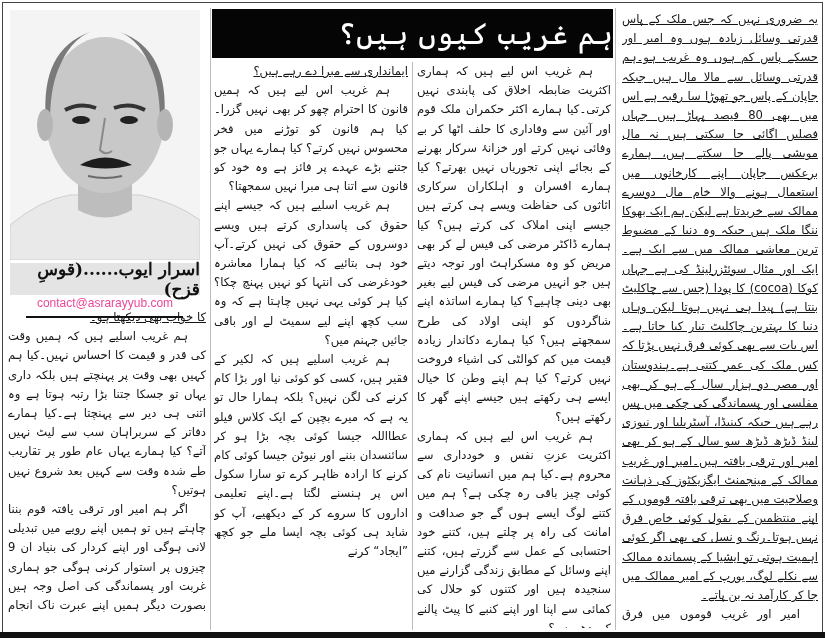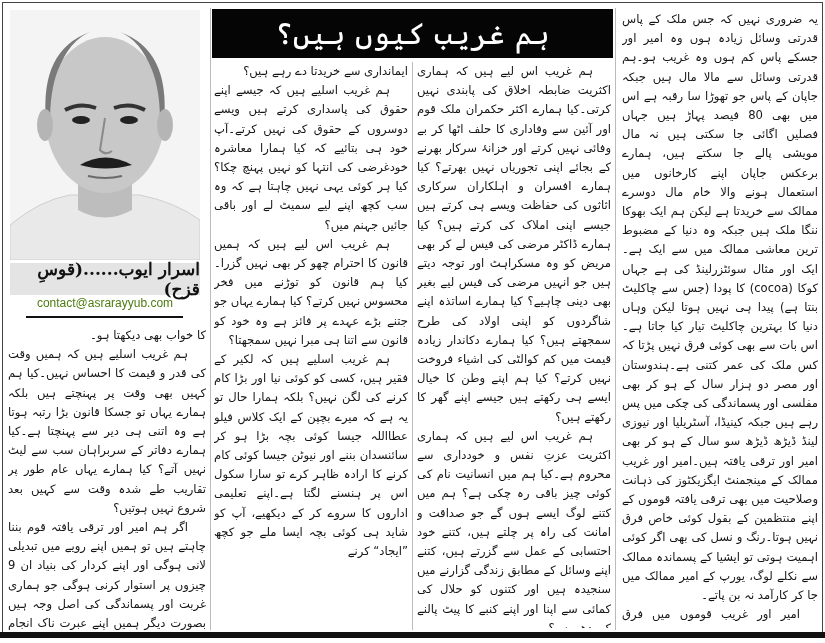--- a/index.html
+++ b/index.html
@@ -2,32 +2,32 @@
 <html><head>
 <meta charset="utf-8">
 <style>
   html, body { margin: 0; padding: 0; background: #ffffff; }
   body { width: 825px; height: 643px; position: relative; overflow: hidden; font-family: "DejaVu Sans", sans-serif; color: #111; }
   .frame { position: absolute; left: 2px; top: 2px; width: 819px; height: 631px; border: 1px solid #444; border-bottom: none; }
   .top-rule { position: absolute; left: 210px; top: 2px; width: 612px; height: 1px; background: #444; }
   .bottom-bar { position: absolute; left: 0; top: 632px; width: 825px; height: 6px; background: #111; }
   .col { position: absolute; direction: rtl; text-align: justify; font-size: 11.6px; line-height: 19.2px; color: #161616; }
   .col p { margin: 0; text-indent: 18px; }
-  .col p.noindent { text-indent: 0; }
+  .col p.noindent { text-indent: 0; text-decoration: underline; }
   .col4 { left: 622px; top: 10px; width: 196px; height: 618px; overflow: hidden; }
   .col3 { left: 417px; top: 62px; width: 194px; height: 566px; overflow: hidden; }
   .col2 { left: 214px; top: 62px; width: 194px; height: 566px; overflow: hidden; }
-  .col1 { left: 8px; top: 326px; width: 198px; height: 306px; overflow: hidden; }
+  .col1 { left: 8px; top: 308px; width: 198px; height: 306px; overflow: hidden; }
   .col-divider { position: absolute; width: 1px; background: #bbb; }
-  .headline { position: absolute; left: 212px; top: 9px; width: 401px; height: 49px; background: #050505; display: flex; align-items: center; justify-content: center; }
+  .headline { position: absolute; left: 212px; top: 9px; width: 401px; height: 49px; background: #050505; display: flex; align-items: center; justify-content: flex-end; }
   .headline span { color: #fff; font-family: "DejaVu Serif", serif; font-size: 30px; direction: rtl; letter-spacing: 1px; }
   .photo { position: absolute; left: 10px; top: 10px; width: 190px; height: 250px; background: #f2f2f2; overflow: hidden; }
   .byline { position: absolute; left: 10px; top: 263px; width: 190px; height: 32px; background: #e4e4e4; display: flex; align-items: center; justify-content: center; text-align: right; }
   .byline span { direction: rtl; font-family: "DejaVu Serif", serif; font-size: 17px; font-weight: bold; color: #111; }
-  .email { position: absolute; left: 10px; top: 296px; width: 190px; height: 18px; text-align: center; font-family: "Liberation Sans", sans-serif; font-size: 12px; color: #4d7c0f; }
+  .email { position: absolute; left: 10px; top: 296px; width: 190px; height: 18px; text-align: center; font-family: "Liberation Sans", sans-serif; font-size: 12px; color: #ec4899; }
   .email-rule { position: absolute; left: 26px; top: 316px; width: 157px; height: 2px; background: #111; }
 </style>
 </head>
 <body>
 
 <div class="frame"></div>
 <div class="top-rule"></div>
 
 <div class="photo">
   <svg width="190" height="250" viewBox="0 0 190 250">
@@ -78,26 +78,26 @@
   <p>امیر اور غریب قوموں میں فرق دراصل رویے کا ہوتا ہے جو وسائل، عمر، ذہانت، رنگ، نسل وغیرہ سے نہیں بنتا بلکہ تعلیم، تربیت اور ثقافت سے بنتا ہے۔ماہرین نے ترقی یافتہ قوموں کے عمومی رویے کا تجزیہ کیا تو پتہ چلا کہ اس کی بنیاد 9 چیزوں پر قائم ہوتی ہے۔پہلی ضابطۂ اخلاق، دوسری عزتِ نفس و خودداری، تیسری احساسِ ذمہ داری، چوتھی قانون کا احترام، پانچویں دوسروں کے حقوق کی پاسداری، چھٹی کام سے محبت، ساتویں بچت</p>
 </div>
 
 <div class="col col3">
   <p>ہم غریب اس لیے ہیں کہ ہماری اکثریت ضابطہ اخلاق کی پابندی نہیں کرتی۔کیا ہمارے اکثر حکمران ملک قوم اور آئین سے وفاداری کا حلف اٹھا کر بے وفائی نہیں کرتے اور خزانۂ سرکار بھرنے کے بجائے اپنی تجوریاں نہیں بھرتے؟ کیا ہمارے افسران و اہلکاران سرکاری اثاثوں کی حفاظت ویسے ہی کرتے ہیں جیسے اپنی املاک کی کرتے ہیں؟ کیا ہمارے ڈاکٹر مرضی کی فیس لے کر بھی مریض کو وہ مسکراہٹ اور توجہ دیتے ہیں جو انہیں مرضی کی فیس لیے بغیر بھی دینی چاہیے؟ کیا ہمارے اساتذہ اپنے شاگردوں کو اپنی اولاد کی طرح سمجھتے ہیں؟ کیا ہمارے دکاندار زیادہ قیمت میں کم کوالٹی کی اشیاء فروخت نہیں کرتے؟ کیا ہم اپنے وطن کا خیال ایسے ہی رکھتے ہیں جیسے اپنے گھر کا رکھتے ہیں؟</p>
   <p>ہم غریب اس لیے ہیں کہ ہماری اکثریت عزتِ نفس و خودداری سے محروم ہے۔کیا ہم میں انسانیت نام کی کوئی چیز باقی رہ چکی ہے؟ ہم میں کتنے لوگ ایسے ہوں گے جو صداقت و امانت کی راہ پر چلتے ہیں، کتنے خود احتسابی کے عمل سے گزرتے ہیں، کتنے اپنے وسائل کے مطابق زندگی گزارنے میں سنجیدہ ہیں اور کتنوں کو حلال کی کمائی سے اپنا اور اپنے کنبے کا پیٹ پالنے کی دھن ہے؟</p>
 
 </div>
 
 <div class="col col2">
-  <p class="noindent">ایمانداری سے خریدتا دے رہے ہیں؟</p>
+  <p class="noindent">ایمانداری سے مبرا دے رہے ہیں؟</p>
+  <p>ہم غریب اس لیے ہیں کہ ہمیں قانون کا احترام چھو کر بھی نہیں گزرا۔کیا ہم قانون کو توڑنے میں فخر محسوس نہیں کرتے؟ کیا ہمارے یہاں جو جتنے بڑے عہدے پر فائز ہے وہ خود کو قانون سے اتنا ہی مبرا نہیں سمجھتا؟</p>
   <p>ہم غریب اسلیے ہیں کہ جیسے اپنے حقوق کی پاسداری کرتے ہیں ویسے دوسروں کے حقوق کی نہیں کرتے۔آپ خود ہی بتائیے کہ کیا ہمارا معاشرہ خودغرضی کی انتہا کو نہیں پہنچ چکا؟ کیا ہر کوئی یہی نہیں چاہتا ہے کہ وہ سب کچھ اپنے لیے سمیٹ لے اور باقی جائیں جہنم میں؟</p>
-  <p>ہم غریب اس لیے ہیں کہ ہمیں قانون کا احترام چھو کر بھی نہیں گزرا۔کیا ہم قانون کو توڑنے میں فخر محسوس نہیں کرتے؟ کیا ہمارے یہاں جو جتنے بڑے عہدے پر فائز ہے وہ خود کو قانون سے اتنا ہی مبرا نہیں سمجھتا؟</p>
   <p>ہم غریب اسلیے ہیں کہ لکیر کے فقیر ہیں، کسی کو کوئی نیا اور بڑا کام کرنے کی لگن نہیں؟ بلکہ ہمارا حال تو یہ ہے کہ میرے بچپن کے ایک کلاس فیلو عطااللہ جیسا کوئی بچہ بڑا ہو کر سائنسدان بننے اور نیوٹن جیسا کوئی کام کرنے کا ارادہ ظاہر کرے تو سارا سکول اس پر ہنسنے لگتا ہے۔اپنے تعلیمی اداروں کا سروے کر کے دیکھیے، آپ کو شاید ہی کوئی بچہ ایسا ملے جو کچھ ”ایجاد“ کرنے</p>
 </div>
 
 <div class="col col1">
   <p class="noindent">کا خواب بھی دیکھتا ہو۔</p>
-  <p>ہم غریب اسلیے ہیں کہ ہمیں وقت کی قدر و قیمت کا احساس نہیں۔کیا ہم کہیں بھی وقت پر پہنچتے ہیں بلکہ ہمارے یہاں تو جسکا قانون بڑا رتبہ ہوتا ہے وہ اتنی ہی دیر سے پہنچتا ہے۔کیا ہمارے دفاتر کے سربراہان سب سے لیٹ نہیں آتے؟ کیا ہمارے یہاں عام طور پر تقاریب طے شدہ وقت سے کہیں بعد شروع نہیں ہوتیں؟</p>
+  <p>ہم غریب اسلیے ہیں کہ ہمیں وقت کی قدر و قیمت کا احساس نہیں۔کیا ہم کہیں بھی وقت پر پہنچتے ہیں بلکہ داری یہاں تو جسکا جتنا بڑا رتبہ ہوتا ہے وہ اتنی ہی دیر سے پہنچتا ہے۔کیا ہمارے دفاتر کے سربراہان سب سے لیٹ نہیں آتے؟ کیا ہمارے یہاں عام طور پر تقاریب طے شدہ وقت سے کہیں بعد شروع نہیں ہوتیں؟</p>
   <p>اگر ہم امیر اور ترقی یافتہ قوم بننا چاہتے ہیں تو ہمیں اپنے رویے میں تبدیلی لانی ہوگی اور اپنے کردار کی بنیاد ان 9 چیزوں پر استوار کرنی ہوگی جو ہماری غربت اور پسماندگی کی اصل وجہ ہیں بصورت دیگر ہمیں اپنے عبرت ناک انجام سے کوئی نہیں بچا سکتا۔</p>
 
 </div>
 
 <div class="bottom-bar"></div>
 
 </body></html>

